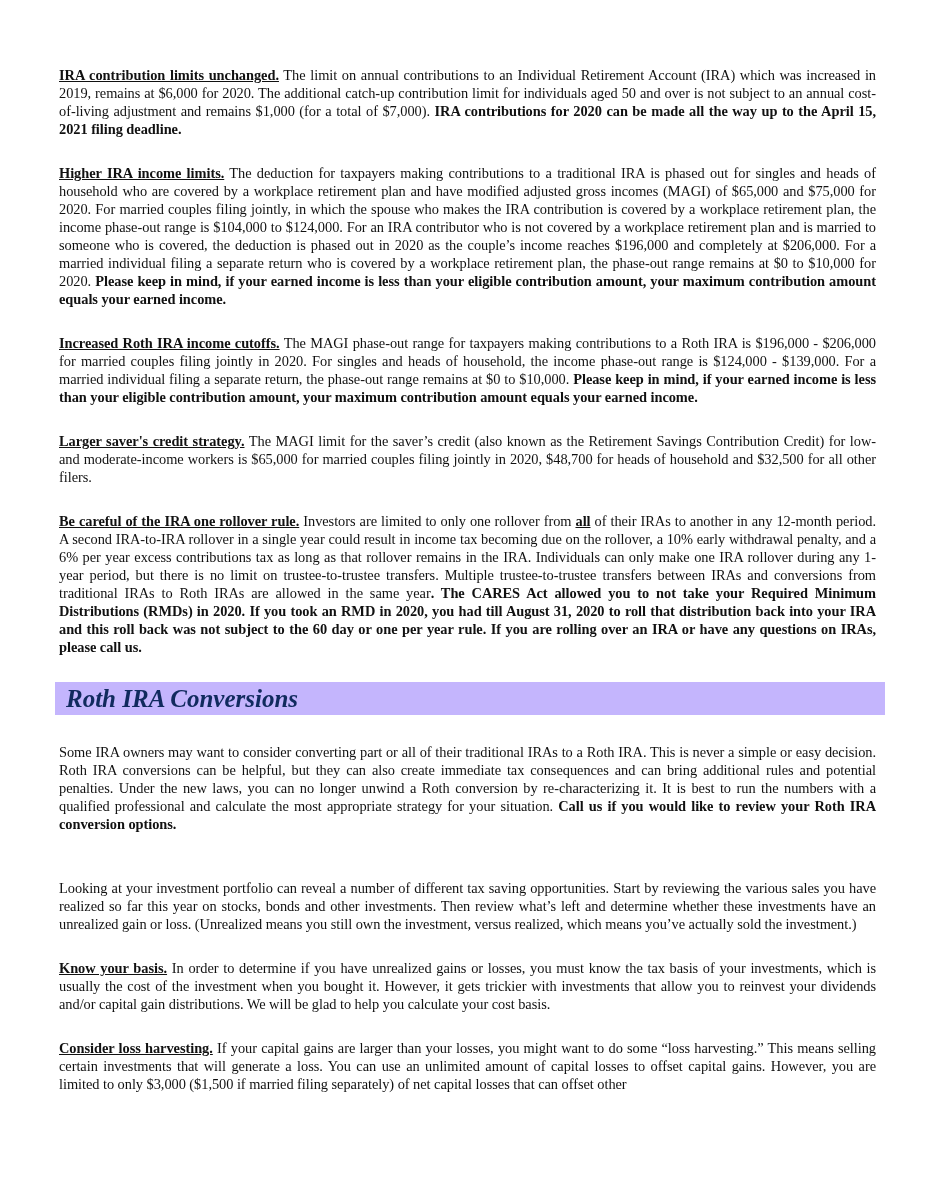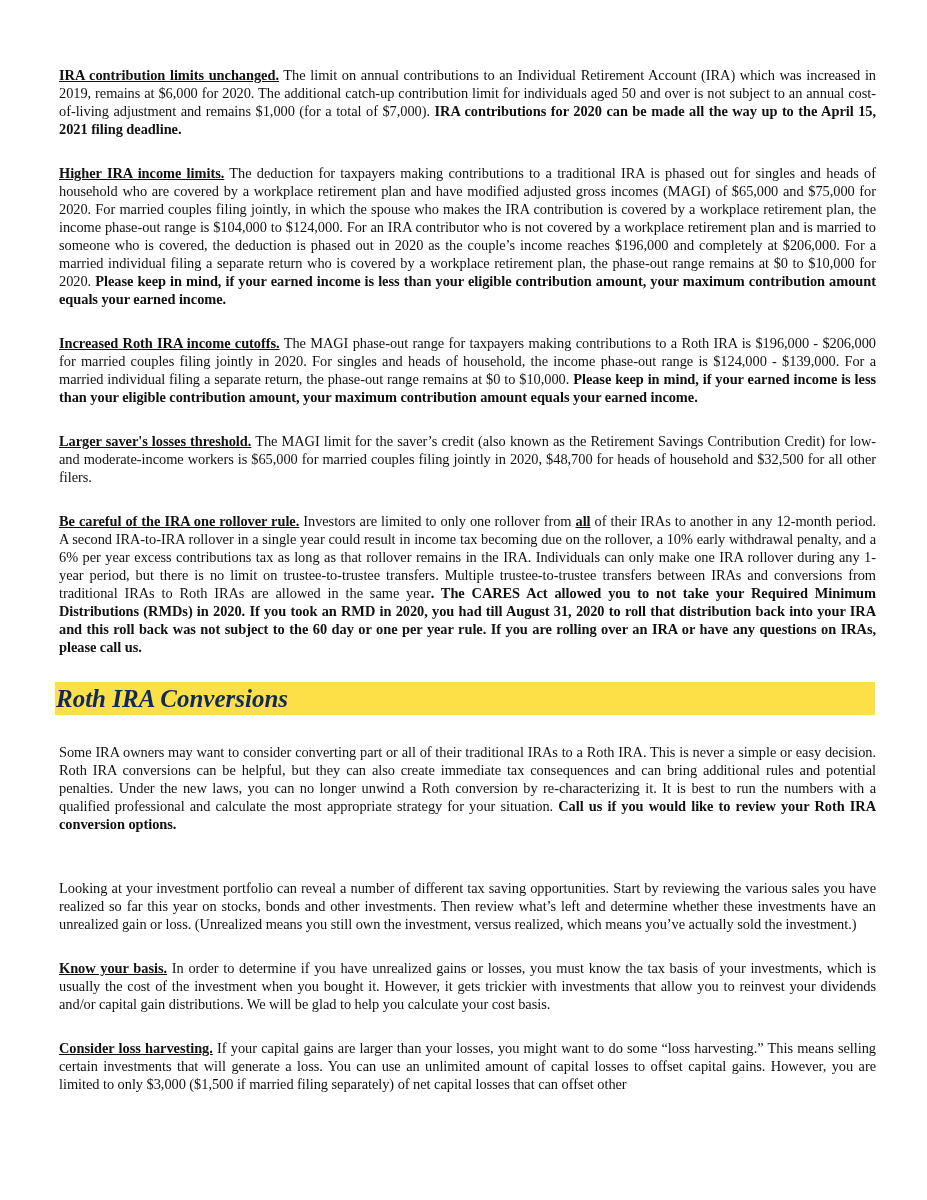--- a/index.html
+++ b/index.html
@@ -9,22 +9,22 @@
     color: #111111;
   }
   .page { position: absolute; left: 55px; top: 62px; width: 825px; }
   p.para {
     margin: 4px; font-size: 14.4px; line-height: 18px; text-align: justify;
     letter-spacing: -0.05px;
   }
   .lead { font-weight: bold; text-decoration: underline; }
   .strong { font-weight: bold; }
   .section-bar {
-    background: #fde047; height: 33px; width: 819px;
-    display: flex; align-items: center; padding-left: 1px;
+    background: #c4b5fd; height: 33px; width: 819px;
+    display: flex; align-items: center; padding-left: 11px;
   }
   .section-bar h2 {
     margin: 0; font-family: "Liberation Serif", "DejaVu Serif", serif;
     font-style: italic; font-weight: bold; font-size: 25px; color: #112a5e;
     line-height: 33px;
   }
   .gap { height: 18px; }
 </style>
 </head>
 <body>
@@ -33,21 +33,21 @@
 
   <p class="para"><span class="lead">IRA contribution limits unchanged.</span><span> The limit on annual contributions to an Individual Retirement Account (IRA) which was increased in 2019, remains at $6,000 for 2020.  The additional catch-up contribution limit for individuals aged 50 and over is not subject to an annual cost-of-living adjustment and remains $1,000 (for a total of $7,000).  </span><span class="strong">IRA contributions for 2020 can be made all the way up to the April 15, 2021 filing deadline.</span></p>
   <div class="gap"></div>
 
   <p class="para"><span class="lead">Higher IRA income limits.</span><span> The deduction for taxpayers making contributions to a traditional IRA is phased out for singles and heads of household who are covered by a workplace retirement plan and have modified adjusted gross incomes (MAGI) of $65,000 and $75,000 for 2020.  For married couples filing jointly, in which the spouse who makes the IRA contribution is covered by a workplace retirement plan, the income phase-out range is $104,000 to $124,000.  For an IRA contributor who is not covered by a workplace retirement plan and is married to someone who is covered, the deduction is phased out in 2020 as the couple’s income reaches $196,000 and completely at $206,000. For a married individual filing a separate return who is covered by a workplace retirement plan, the phase-out range remains at $0 to $10,000 for 2020. </span><span class="strong">Please keep in mind, if your earned income is less than your eligible contribution amount, your maximum contribution amount equals your earned income.</span></p>
   <div class="gap"></div>
 
   <p class="para"><span class="lead">Increased Roth IRA income cutoffs.</span><span> The MAGI phase-out range for taxpayers making contributions to a Roth IRA is $196,000 - $206,000 for married couples filing jointly in 2020. For singles and heads of household, the income phase-out range is $124,000 - $139,000.  For a married individual filing a separate return, the phase-out range remains at  $0 to $10,000. </span><span class="strong">Please keep in mind, if your earned income is less than your eligible contribution amount, your maximum contribution amount equals your earned income.</span></p>
   <div class="gap"></div>
 
-  <p class="para"><span class="lead">Larger saver's losses threshold.</span><span> The MAGI limit for the saver’s credit (also known as the Retirement Savings Contribution Credit) for low- and moderate-income workers is $65,000 for married couples filing jointly in 2020, $48,700 for heads of household and $32,500 for all other filers.</span></p>
+  <p class="para"><span class="lead">Larger saver's credit strategy.</span><span> The MAGI limit for the saver’s credit (also known as the Retirement Savings Contribution Credit) for low- and moderate-income workers is $65,000 for married couples filing jointly in 2020, $48,700 for heads of household and $32,500 for all other filers.</span></p>
   <div class="gap"></div>
 
   <p class="para"><span class="lead">Be careful of the IRA one rollover rule.</span><span> Investors are limited to only one rollover from </span><span class="lead">all</span><span> of their IRAs to another in any 12-month period. A second IRA-to-IRA rollover in a single year could result in income tax becoming due on the rollover, a 10% early withdrawal penalty, and a 6% per year excess contributions tax as long as that rollover remains in the IRA. Individuals can only make one IRA rollover during any 1-year period, but there is no limit on trustee-to-trustee transfers. Multiple trustee-to-trustee transfers between IRAs and conversions from traditional IRAs to Roth IRAs are allowed in the same year</span><span class="strong">. The CARES Act allowed you to not take your Required Minimum Distributions (RMDs) in 2020.  If you took an RMD in 2020, you had till August 31, 2020 to roll that distribution back into your IRA and this roll back was not subject to the 60 day or one per year rule. If you are rolling over an IRA or have any questions on IRAs, please call us.</span></p>
 
   <div style="height:22px"></div>
 
   <div class="section-bar">
     <h2>Roth IRA Conversions</h2>
   </div>
   <div style="height:24px"></div>

